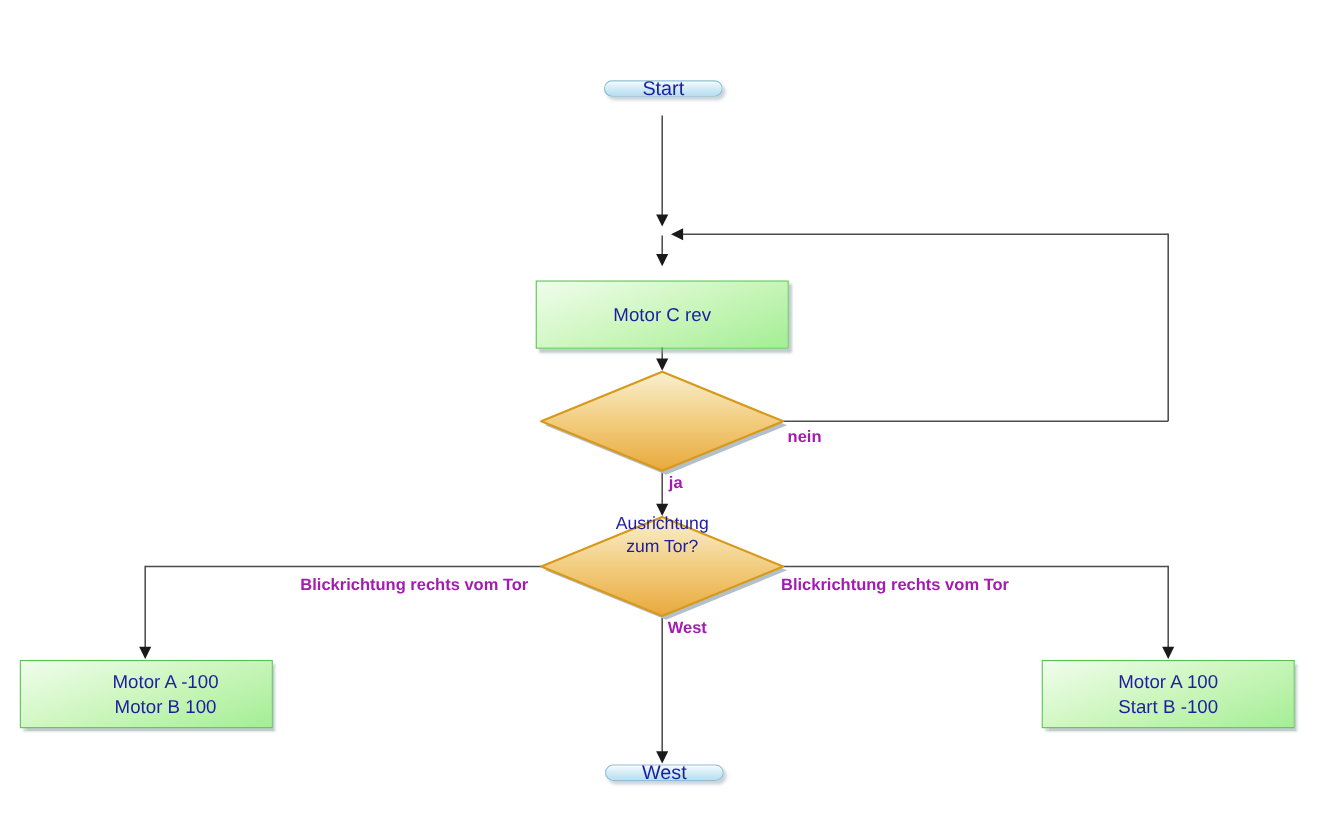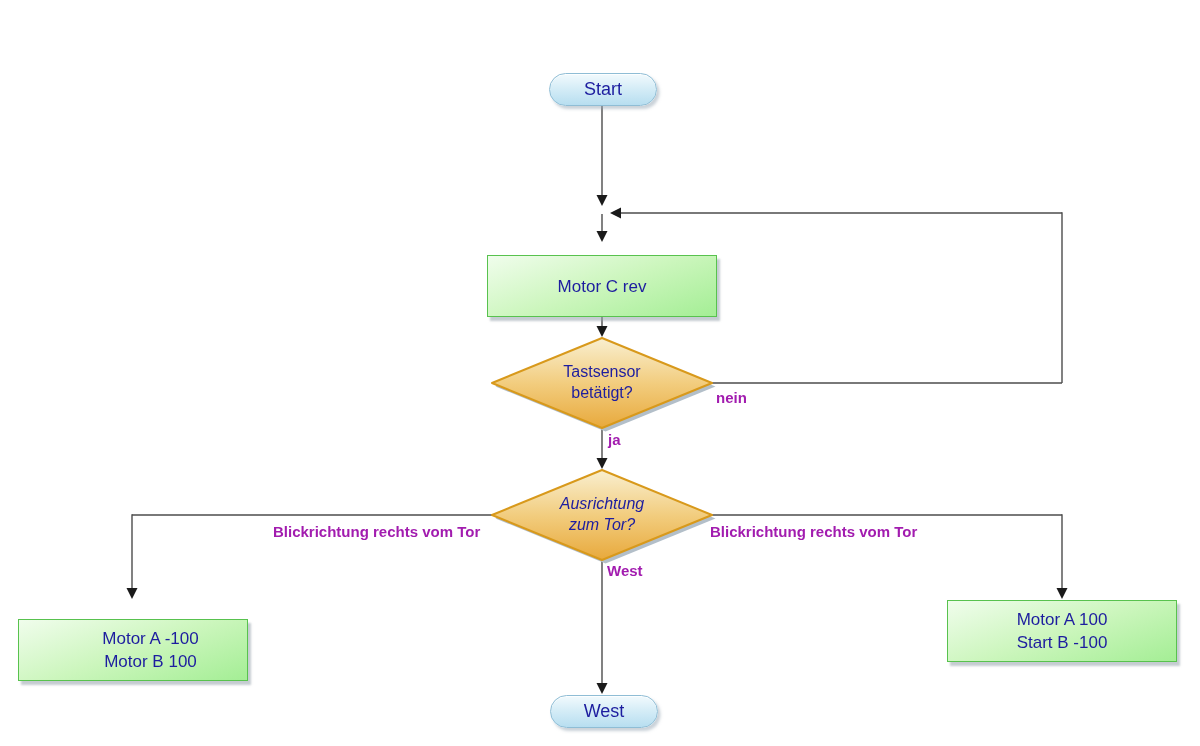--- a/index.html
+++ b/index.html
@@ -28,21 +28,21 @@
     display: flex;
     flex-direction: column;
     align-items: center;
     justify-content: center;
     text-align: center;
     color: #1d1d9f;
     z-index: 2;
   }
   .terminator {
     width: 108px;
-    height: 33px;
+    height: 15px;
     border: 1.5px solid #8fbdd5;
     border-radius: 17px;
     background: linear-gradient(180deg, #f2fafd 0%, #d6edf7 45%, #b7def0 100%);
     box-shadow: 2.5px 3px 3px rgba(150,165,180,0.5), inset 0 1px 0 rgba(255,255,255,0.8);
     font-size: 18px;
   }
   .process {
     width: 230px;
     height: 62px;
     border: 1.5px solid #58c24e;
@@ -120,31 +120,27 @@
   </svg>
 
   <div class="node terminator" style="left:549px; top:73px;">
     <span>Start</span>
   </div>
 
   <div class="node process" style="left:487px; top:243px;margin-top:12px;">
     <span>Motor C rev</span>
   </div>
 
-  <div class="diamond-label" style="left:492px; top:361px;">
-    <div>Tastsensor</div>
-    <div>betätigt?</div>
-  </div>
 
-  <div class="diamond-label" style="left:492px; top:493px;font-style:italic;">
+  <div class="diamond-label" style="left:492px; top:466px;">
     <div>Ausrichtung</div>
     <div>zum Tor?</div>
   </div>
 
-  <div class="node process" style="left:18px; top:619px;padding-left:35px;">
+  <div class="node process" style="left:18px; top:600px;padding-left:35px;">
     <div>Motor A -100</div>
     <div>Motor B 100</div>
   </div>
 
   <div class="node process" style="left:947px; top:600px;">
     <div>Motor A 100</div>
     <div>Start B -100</div>
   </div>
 
   <div class="node terminator" style="left:550px; top:695px;">

